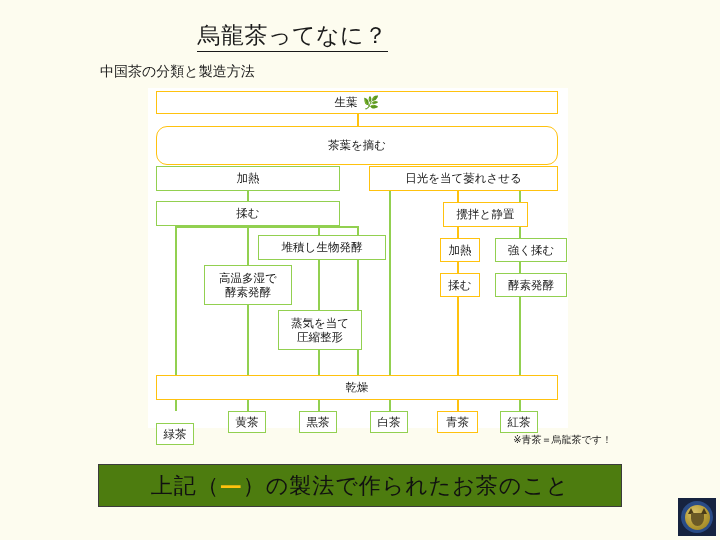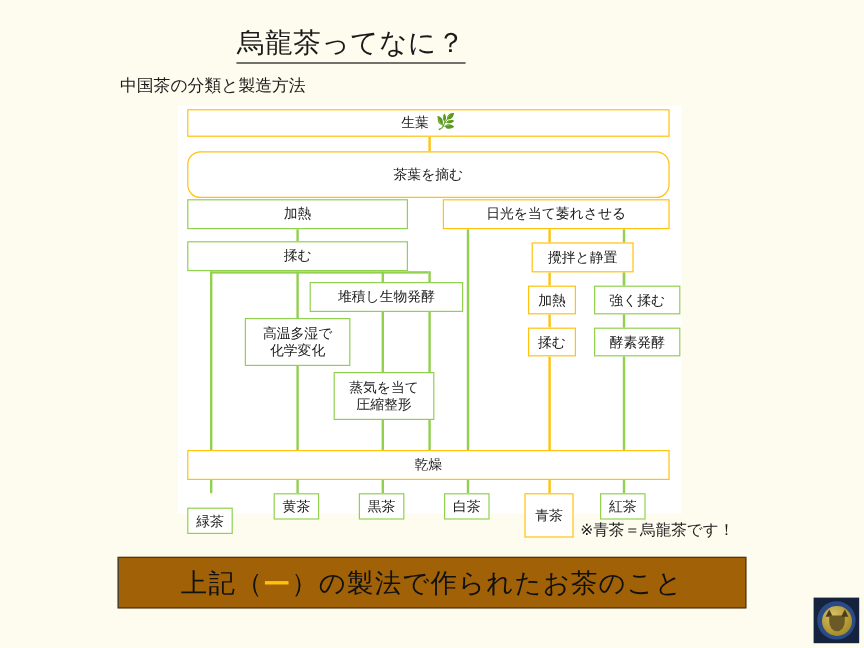--- a/index.html
+++ b/index.html
@@ -63,28 +63,28 @@
   .leaf{
     display:inline-block;
     margin-left:6px;
     font-size:13px;
     line-height:1;
   }
 
   
   .footnote{
     position:absolute;right:108px;top:433px;
-    font-size:13px;color:#1a1a1a;
+    font-size:10px;color:#1a1a1a;
   }
   .conclusion{
     position:absolute;left:98px;top:464px;
     width:524px;height:43px;
     box-sizing:border-box;
     border:1.4px solid #3b3b3b;
-    background:#a16207;
+    background:#4d7c0f;
     display:flex;align-items:center;justify-content:center;
     font-size:22px;color:#111;
     letter-spacing:1px;
   }
   .dash{color:#FFC20E;font-weight:bold;}
 
   
   .logo{
     position:absolute;left:678px;top:498px;
     width:38px;height:38px;
@@ -167,40 +167,40 @@
 
     <div class="node" style="left: 8px; top: 113px; width: 184px; height: 25px; border-color: rgb(146, 208, 80);">揉む</div>
 
     <div class="node gold" style="left: 221px; top: 78px; width: 189px; height: 25px; border-color: rgb(255, 194, 14);">日光を当て萎れさせる</div>
 
     <div class="node gold" style="left: 269px; top: 114px; width: 85px; height: 25px; border-color: rgb(255, 194, 14); margin-left: 26px;">攪拌と静置</div>
 
     <div class="node" style="left: 110px; top: 147px; width: 128px; height: 25px; border-color: rgb(146, 208, 80);">堆積し生物発酵</div>
 
     <div class="node" style="left: 56px; top: 177px; width: 88px; height: 40px; border-color: rgb(146, 208, 80);">高温多湿で
-化学変化</div>
+酵素発酵</div>
 
     <div class="node" style="left: 130px; top: 222px; width: 84px; height: 40px; border-color: rgb(146, 208, 80);">蒸気を当て
 圧縮整形</div>
 
     <div class="node gold" style="left: 292px; top: 150px; width: 40px; height: 24px; border-color: rgb(255, 194, 14);">加熱</div>
 
     <div class="node gold" style="left: 292px; top: 185px; width: 40px; height: 24px; border-color: rgb(255, 194, 14);">揉む</div>
 
     <div class="node" style="left: 347px; top: 150px; width: 72px; height: 24px; border-color: rgb(146, 208, 80);">強く揉む</div>
 
     <div class="node" style="left: 347px; top: 185px; width: 72px; height: 24px; border-color: rgb(146, 208, 80);">酵素発酵</div>
 
     <div class="node gold" style="left: 8px; top: 287px; width: 402px; height: 25px; border-color: rgb(255, 194, 14);">乾燥</div>
 
     <div class="node" style="left: 8px; top: 323px; width: 38px; height: 22px; border-color: rgb(146, 208, 80); margin-top: 12px;">緑茶</div>
     <div class="node" style="left: 80px; top: 323px; width: 38px; height: 22px; border-color: rgb(146, 208, 80);">黄茶</div>
     <div class="node" style="left: 151px; top: 323px; width: 38px; height: 22px; border-color: rgb(146, 208, 80);">黒茶</div>
     <div class="node" style="left: 222px; top: 323px; width: 38px; height: 22px; border-color: rgb(146, 208, 80); text-align: right;">白茶</div>
-    <div class="node gold" style="left: 289px; top: 323px; width: 41px; height: 37px; border-color: rgb(255, 194, 14);">青茶</div>
+    <div class="node gold" style="left: 289px; top: 323px; width: 41px; height: 22px; border-color: rgb(255, 194, 14);">青茶</div>
     <div class="node" style="left: 352px; top: 323px; width: 38px; height: 22px; border-color: rgb(146, 208, 80);">紅茶</div>
 
   </div>
 
   <div class="footnote">※青茶＝烏龍茶です！</div>
 
   <div class="conclusion">
     <span>上記（</span>
       <span class="dash">—</span>
       <span>）の製法で作られたお茶のこと</span>

